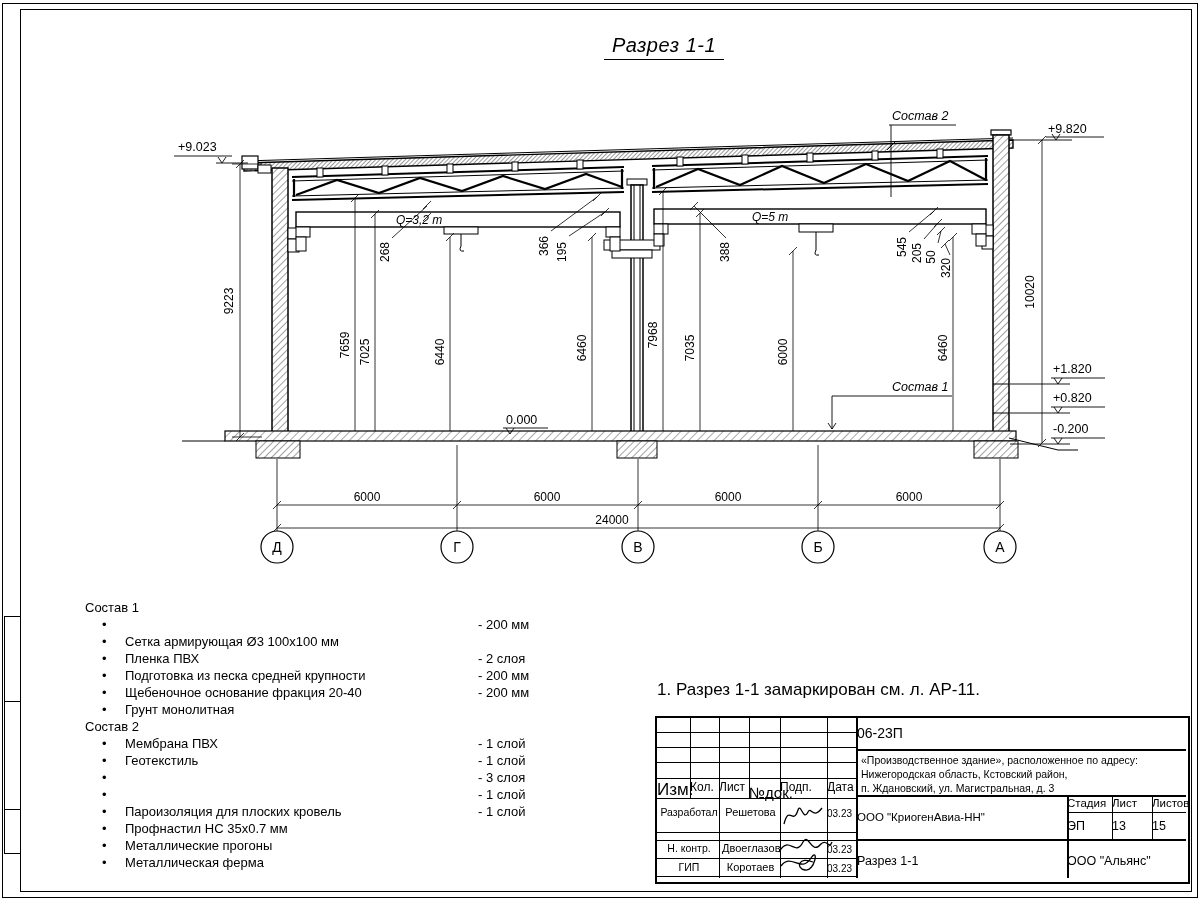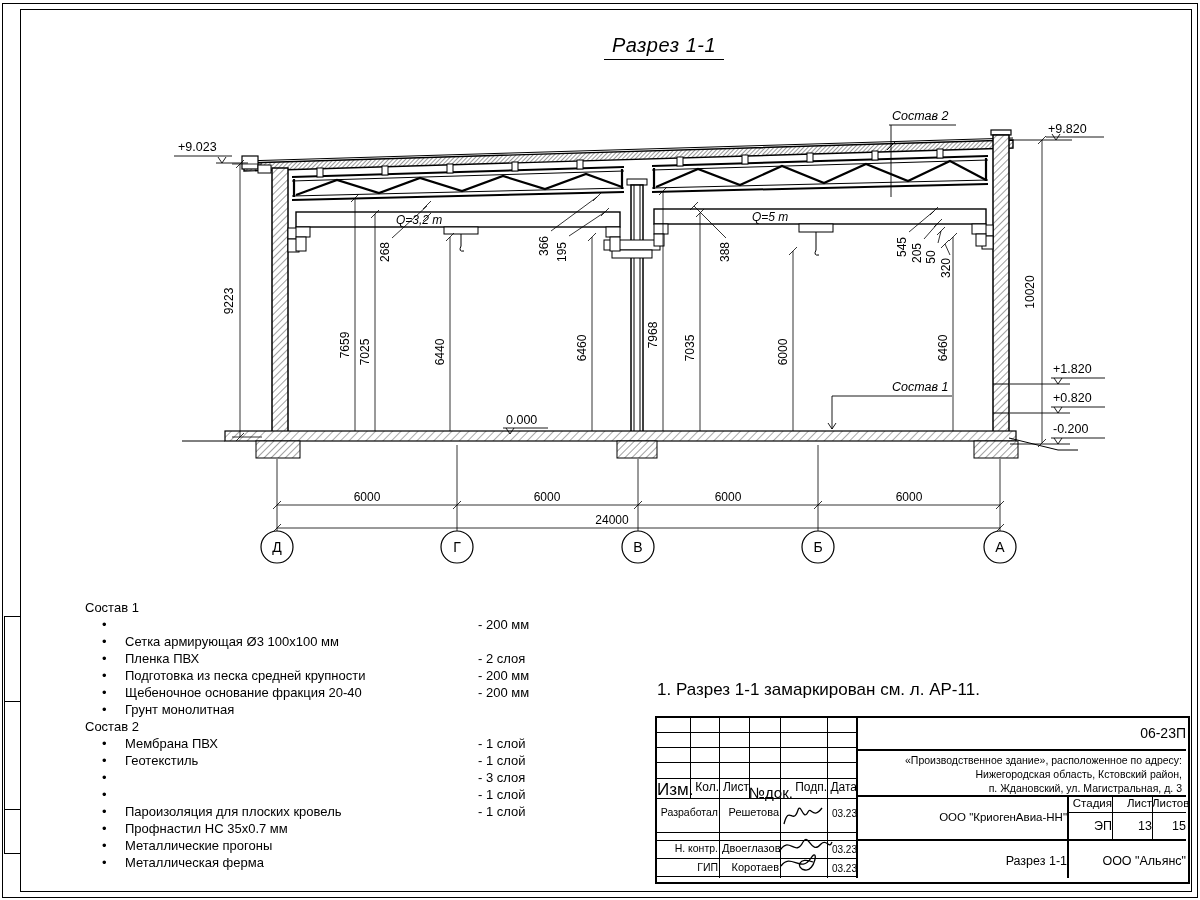--- a/index.html
+++ b/index.html
@@ -14,22 +14,22 @@
   #title{position:absolute;left:604px;top:34px;font-size:20px;font-style:italic;
          border-bottom:1.6px solid #000;padding:0 8px 2px 8px;letter-spacing:.5px}
   #comp{position:absolute;left:85px;top:599px;width:475px;font-size:13px;line-height:17px}
   .ctitle{height:17px}
   .crow{position:relative;height:17px;white-space:nowrap}
   .cb{position:absolute;left:17px}
   .cn{position:absolute;left:40px}
   .cv{position:absolute;left:393px}
   #note{position:absolute;left:657px;top:680px;font-size:17px}
   #tb{position:absolute;left:655px;top:716px;width:531px;height:164px;border:2px solid #000;background:#fff}
-  .tc{position:absolute;text-align:right}
-  .tl{position:absolute;text-align:right}
+  .tc{position:absolute;text-align:left}
+  .tl{position:absolute;text-align:center}
   svg text{font-family:"Liberation Sans",sans-serif;fill:#000}
   .dim{font-size:12px}
   .mk{font-size:12.5px}
   .it{font-style:italic}
 </style>
 </head>
 <body>
 
 <div id="sheet">
 

